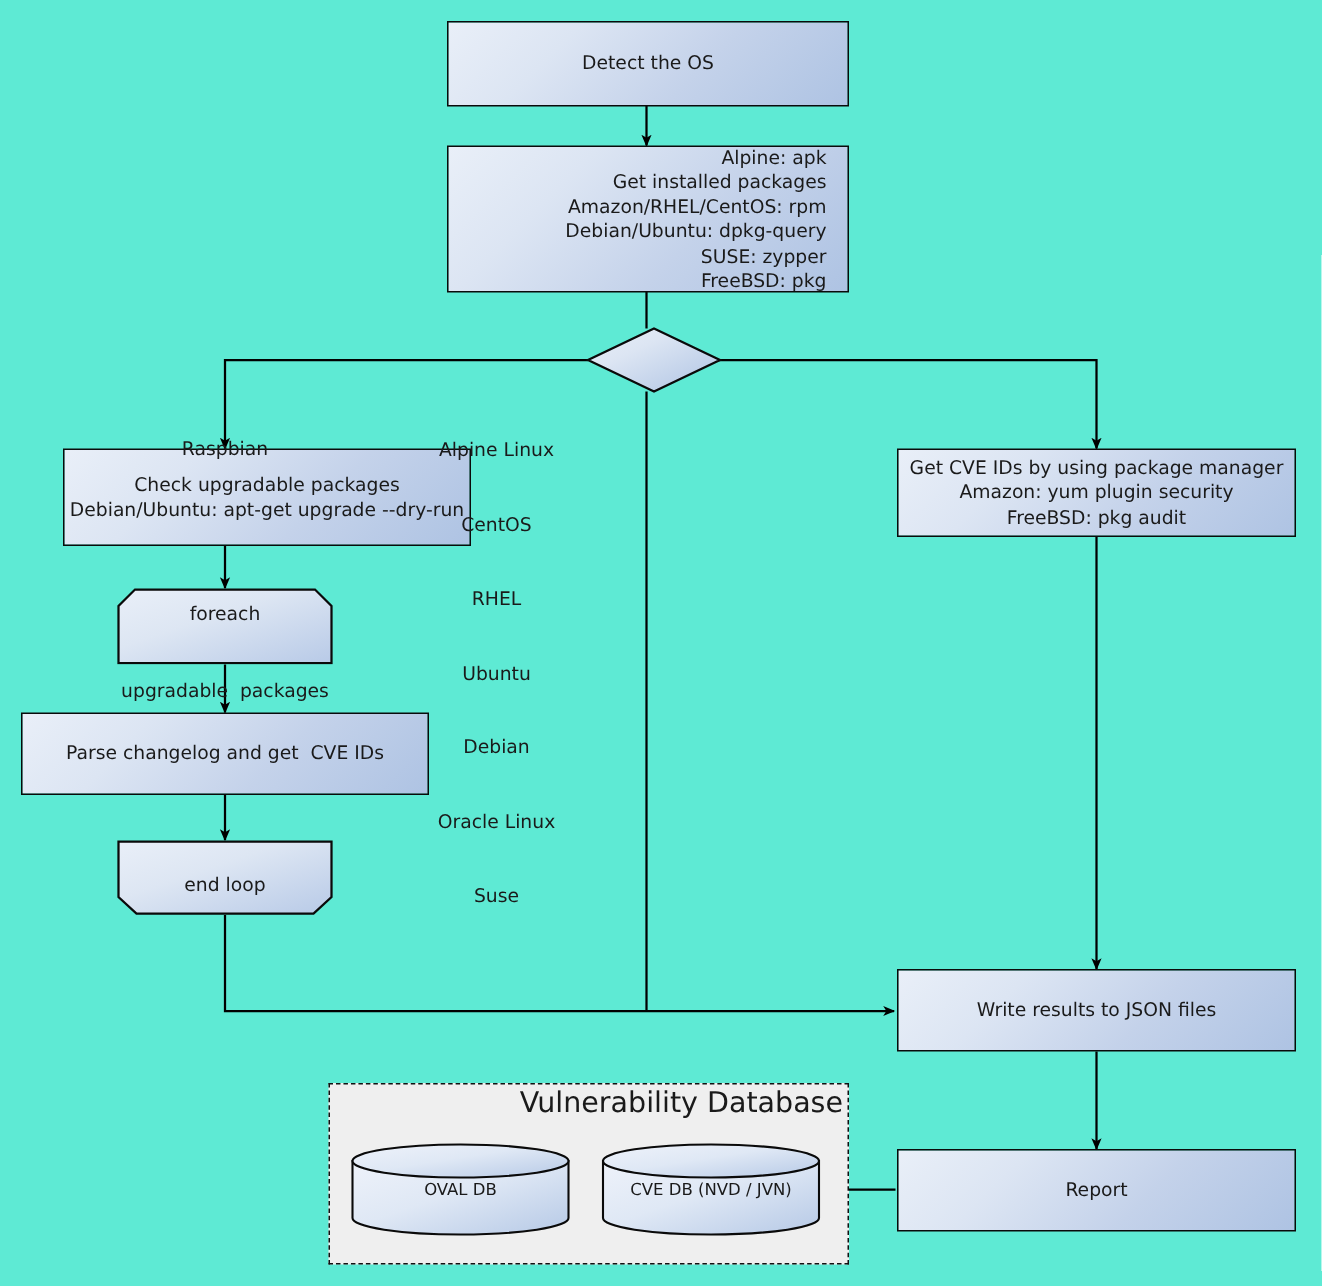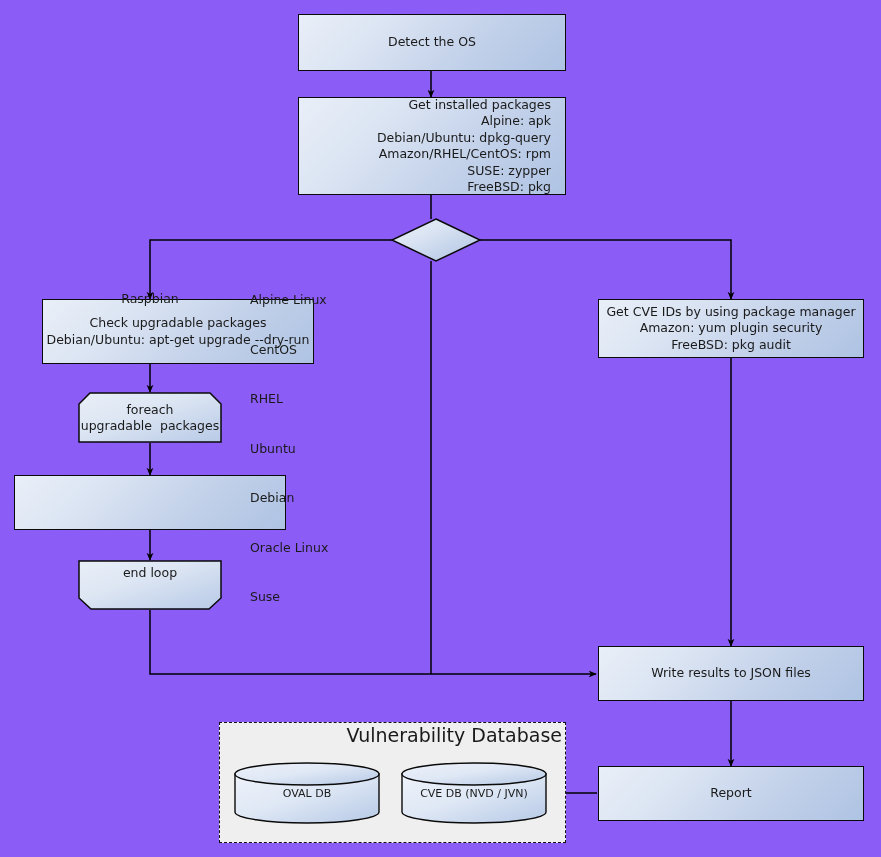--- a/index.html
+++ b/index.html
@@ -8,21 +8,21 @@
     background: #ffffff;
   }
   body {
     font-family: "DejaVu Sans", sans-serif;
     -webkit-font-smoothing: antialiased;
   }
   #canvas {
     position: relative;
     width: 881px;
     height: 857px;
-    background: #8b5cf6;
+    background: #5eead4;
     overflow: hidden;
   }
   
   .node {
     position: absolute;
     box-sizing: border-box;
     border: 1.4px solid #0a0a0a;
     background: linear-gradient(135deg, #e9eff8 0%, #dce5f3 28%, #c4d2ea 62%, #aec3e3 100%);
     display: flex;
     flex-direction: column;
@@ -49,21 +49,21 @@
   .loop-shape .lbl {
     position: absolute;
     left: 0; right: 0; top: 50%;
     transform: translateY(-50%);
     text-align: center;
     font-size: 12.5px;
     line-height: 16.5px;
     color: #1a1a1a;
     pointer-events: none;
   }
-  .loop-shape .lbl .ln { display: block; white-space: pre; }
+  .loop-shape .lbl .ln { display: block; white-space: pre; margin-top: 35px; }
 
   
   .group-box {
     position: absolute;
     box-sizing: border-box;
     border: 1.6px dashed #111111;
     background: #efefef;
     z-index: 2;
   }
   .group-title {
@@ -103,21 +103,21 @@
     pointer-events: none;
   }
   .edge-label {
     position: absolute;
     font-size: 12.5px;
     line-height: 16.5px;
     color: #1a1a1a;
     white-space: pre;
     z-index: 6;
   }
-  .edge-label.ra { text-align: left; }
+  .edge-label.ra { text-align: center; }
   .edge-label.ctr { text-align: center; }
   .edge-label .ln { display: block; white-space: pre; }
 </style>
 </head>
 <body>
 
 <div id="canvas">
 
   <svg class="edge-layer" width="881" height="857" viewBox="0 0 881 857">
     <defs>
@@ -151,24 +151,24 @@
 
       <path d="M566,793 L597,793"></path>
     </g>
   </svg>
 
   <div class="node" style="left:298px; top:14px; width:268px; height:57px;">
     <span class="ln">Detect the OS</span>
   </div>
 
   <div class="node right-align" style="left:298px; top:97px; width:268px; height:98px;">
+    <span class="ln">Alpine: apk</span>
     <span class="ln">Get installed packages</span>
-    <span class="ln">Alpine: apk</span>
+    <span class="ln">Amazon/RHEL/CentOS: rpm</span>
     <span class="ln">Debian/Ubuntu: dpkg-query</span>
-    <span class="ln">Amazon/RHEL/CentOS: rpm</span>
     <span class="ln">SUSE: zypper</span>
     <span class="ln">FreeBSD: pkg</span>
   </div>
 
   <svg class="diamond" style="left:390px; top:217px; width:92px; height:46px;" width="92" height="46" viewBox="0 0 92 46">
     <defs>
       <linearGradient id="gradDiamond" x1="0" y1="0" x2="1" y2="1">
         <stop offset="0%" stop-color="#e9eff8"></stop>
         <stop offset="35%" stop-color="#dce5f3"></stop>
         <stop offset="100%" stop-color="#aec3e3"></stop>
@@ -214,20 +214,21 @@
     <polygon points="12,1 132,1 143,12 143,50 1,50 1,12" fill="url(#gradLoop1)" stroke="#0a0a0a" stroke-width="1.5"></polygon>
   </svg>
   <div class="loop-shape" style="left:78px; top:392px; width:144px; height:51px;">
     <div class="lbl">
       <span class="ln">foreach</span>
       <span class="ln">upgradable  packages</span>
     </div>
   </div>
 
   <div class="node" style="left:14px; top:475px; width:272px; height:55px;">
+    <span class="ln">Parse changelog and get  CVE IDs</span>
   </div>
 
   <svg class="loop-shape" style="left:78px; top:560px; width:144px; height:50px;" width="144" height="50" viewBox="0 0 144 50">
     <defs>
       <linearGradient id="gradLoop2" x1="0" y1="0" x2="1" y2="1">
         <stop offset="0%" stop-color="#e9eff8"></stop>
         <stop offset="40%" stop-color="#dde6f3"></stop>
         <stop offset="100%" stop-color="#b8cae7"></stop>
       </linearGradient>
     </defs>

